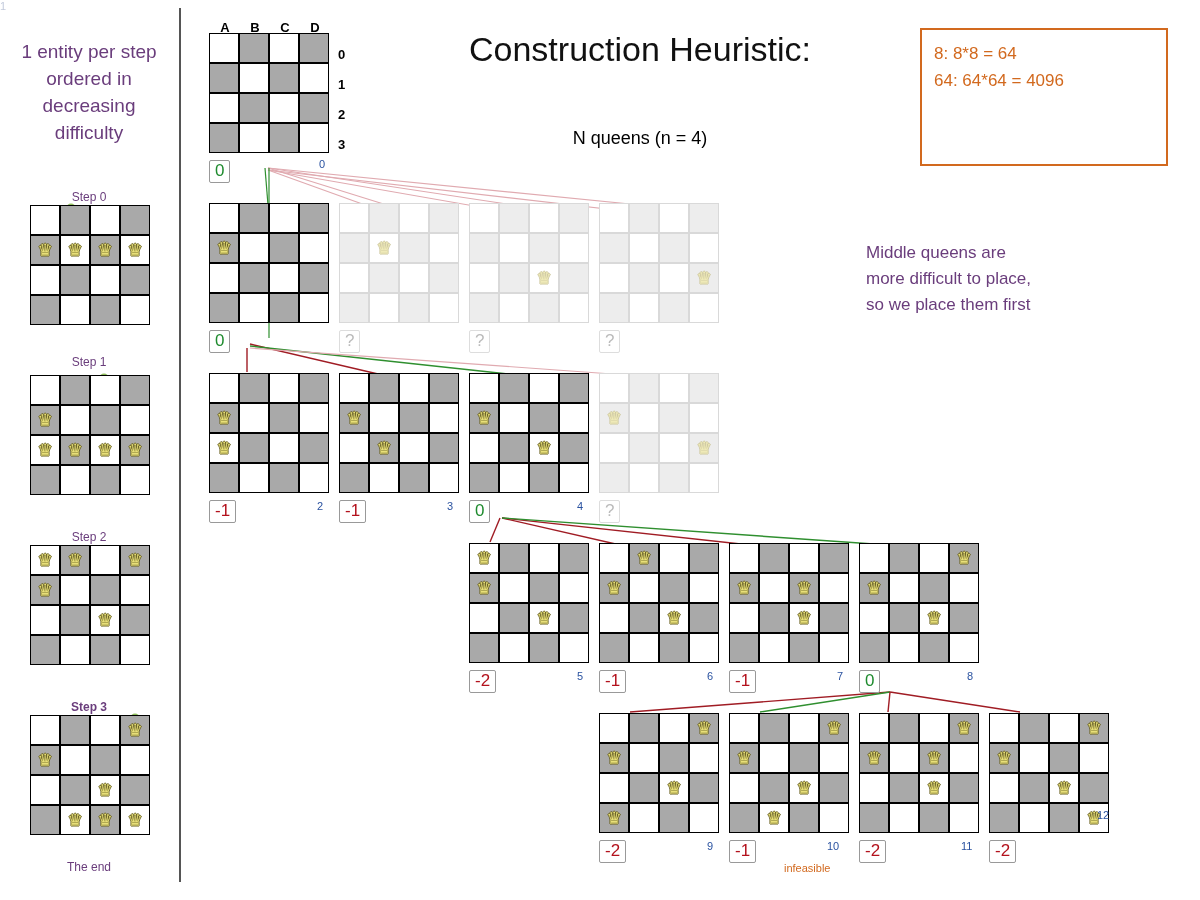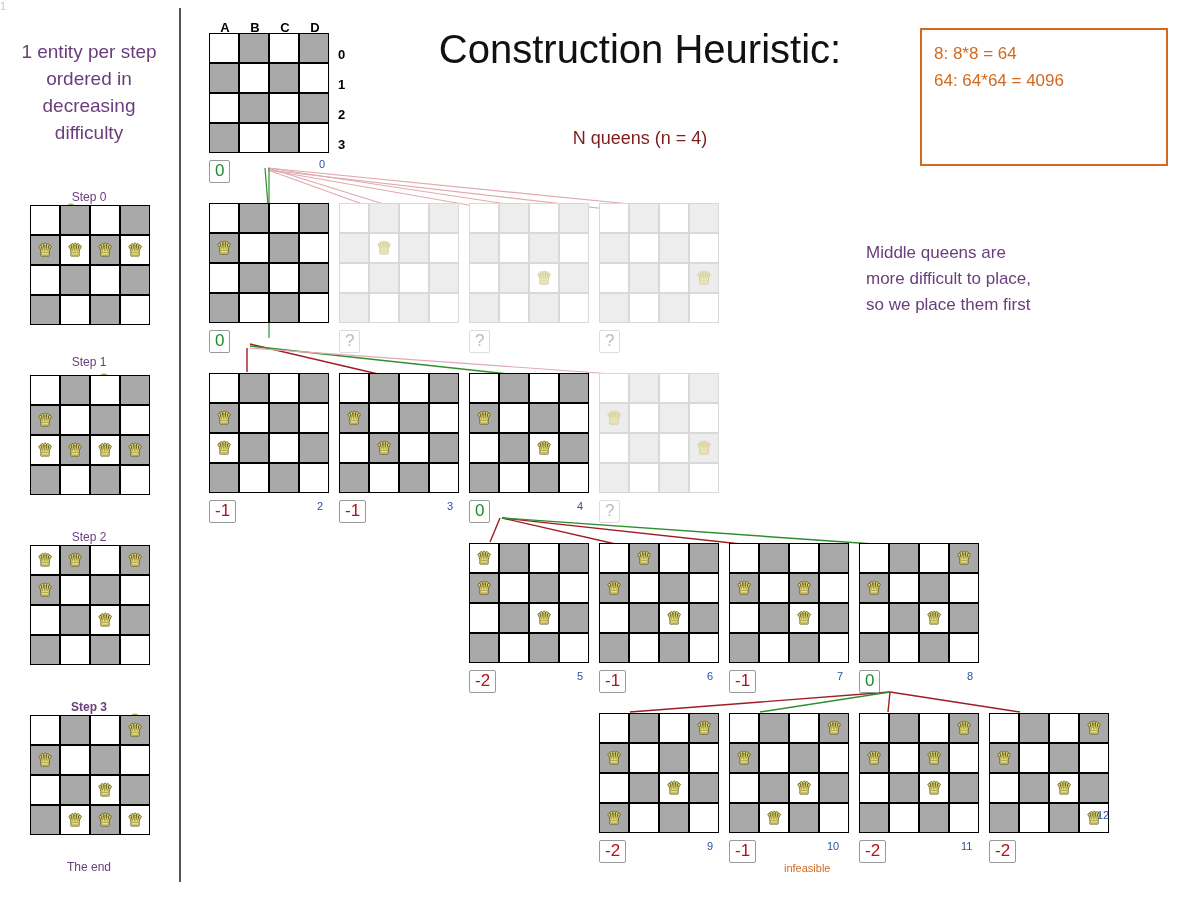--- a/index.html
+++ b/index.html
@@ -102,31 +102,31 @@
     font-size: 11px;
     color: #d2691e;
   }
 
   
   #title-main {
     position: absolute;
     left: 360px; top: 28px;
     width: 560px;
     text-align: center;
-    font-size: 40px;
+    font-size: 34px;
     color: #111;
     line-height: 42px;
   }
   #title-sub {
     position: absolute;
     left: 360px; top: 128px;
     width: 560px;
     text-align: center;
     font-size: 18px;
-    color: #7f1d1d;
+    color: #000000;
   }
 
   
   #info-box {
     position: absolute;
     left: 920px; top: 28px;
     width: 248px; height: 138px;
     box-sizing: border-box;
     border: 2px solid #d2691e;
     background: #fff;

